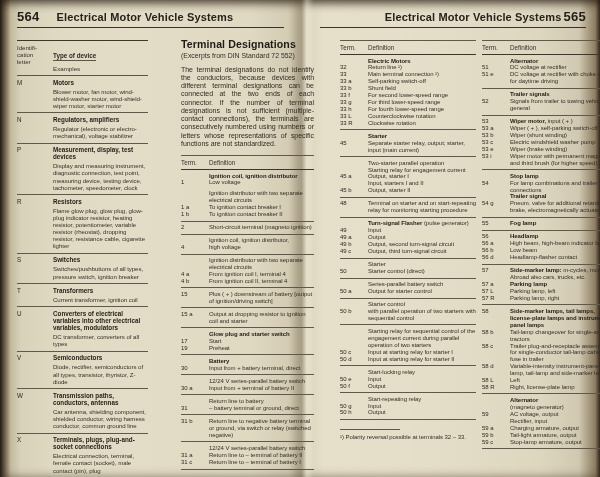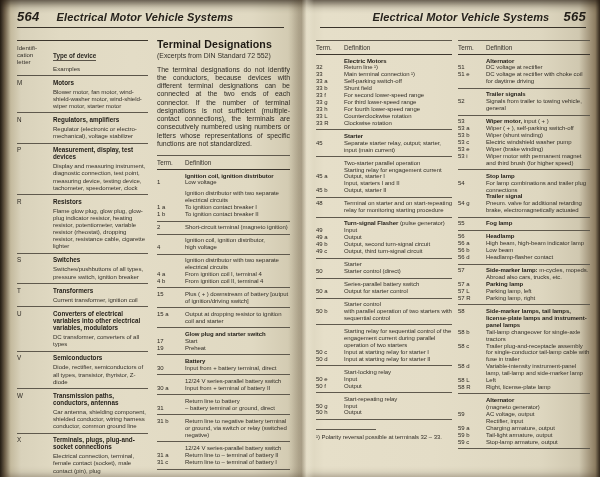--- a/index.html
+++ b/index.html
@@ -23,47 +23,47 @@
       inset 0 10px 10px -7px rgba(35,25,15,.85),
       inset 0 -8px 10px -8px rgba(60,48,32,.55);
   }
   .gutter{
     position:absolute;left:288px;top:0;width:26px;height:477px;pointer-events:none;
     background:linear-gradient(90deg, rgba(85,70,48,0) 0%, rgba(85,70,48,.22) 40%,
       rgba(85,70,48,.30) 52%, rgba(255,250,232,.35) 72%, rgba(85,70,48,0) 100%);
   }
 
   
-  .runhead{position:absolute;top:9px;display:flex;align-items:baseline;font-style:italic;}
+  .runhead{position:absolute;top:9px;display:flex;align-items:baseline;}
   .pagenum{font-size:13px;font-weight:bold;letter-spacing:.3px;color:#211d17;}
   .runtitle{font-size:11px;font-weight:bold;letter-spacing:.15px;color:#26221c;}
   #head-564{left:17px;}
   #head-564 .runtitle{margin-left:17px;}
   #head-565{left:320px;width:266px;justify-content:flex-end;}
-  #head-565 .pagenum{margin-left:14px;}
+  #head-565 .pagenum{margin-left:2px;}
   .headrule{position:absolute;top:27px;height:0;border-top:1.4px solid #39332a;}
   #rule-564{left:17px;width:267px;}
   #rule-565{left:320px;width:266px;}
 
   
   #device-table{position:absolute;left:17px;top:40px;width:131px;}
   .dt-header{display:flex;border-top:1.1px solid #3c362d;border-bottom:1px solid #5a5449;padding:2.5px 0 3px;}
   .dt-idlabel{width:36px;font-size:6.1px;line-height:7px;color:#34302a;}
   .dt-hright{flex:1;}
   .dt-typelabel{font-size:6.3px;font-weight:bold;display:inline-block;border-bottom:.9px solid #5a5449;padding-bottom:1.5px;}
   .dt-exlabel{font-size:6.2px;margin-top:3.5px;color:#34302a;}
   .dt-row{display:flex;border-top:1px solid #5f594d;padding:2.5px 0 3.5px;}
   .dt-row:first-of-type{border-top:none;}
   .dt-letter{width:36px;font-size:6.3px;color:#2c2822;}
   .dt-body{flex:1;}
   .dt-type{font-size:6.3px;font-weight:bold;line-height:7.1px;color:#211d17;}
   .dt-ex{font-size:6.1px;line-height:7.1px;margin-top:2px;color:#36322b;letter-spacing:-.05px;}
 
   
-  .termcol{position:absolute;}
+  .termcol{position:absolute;margin-left:24px;}
   #midcol{left:157px;top:38px;width:133px;}
   #col565a{left:316px;top:40px;width:136px;}
   #col565b{left:458px;top:40px;width:132px;}
 
   .ts-title{font-size:10.6px;font-weight:bold;color:#1f1b15;letter-spacing:.1px;}
   .ts-sub{font-size:6.9px;margin-top:1.5px;color:#322e27;}
   .ts-intro{font-size:7px;line-height:8.25px;text-align:justify;margin-top:7px;color:#2f2b24;letter-spacing:-.03px;}
 
   .tbl-head{display:flex;font-size:6.3px;color:#34302a;
     border-top:1px solid #5f594d;border-bottom:1.1px solid #3c362d;

